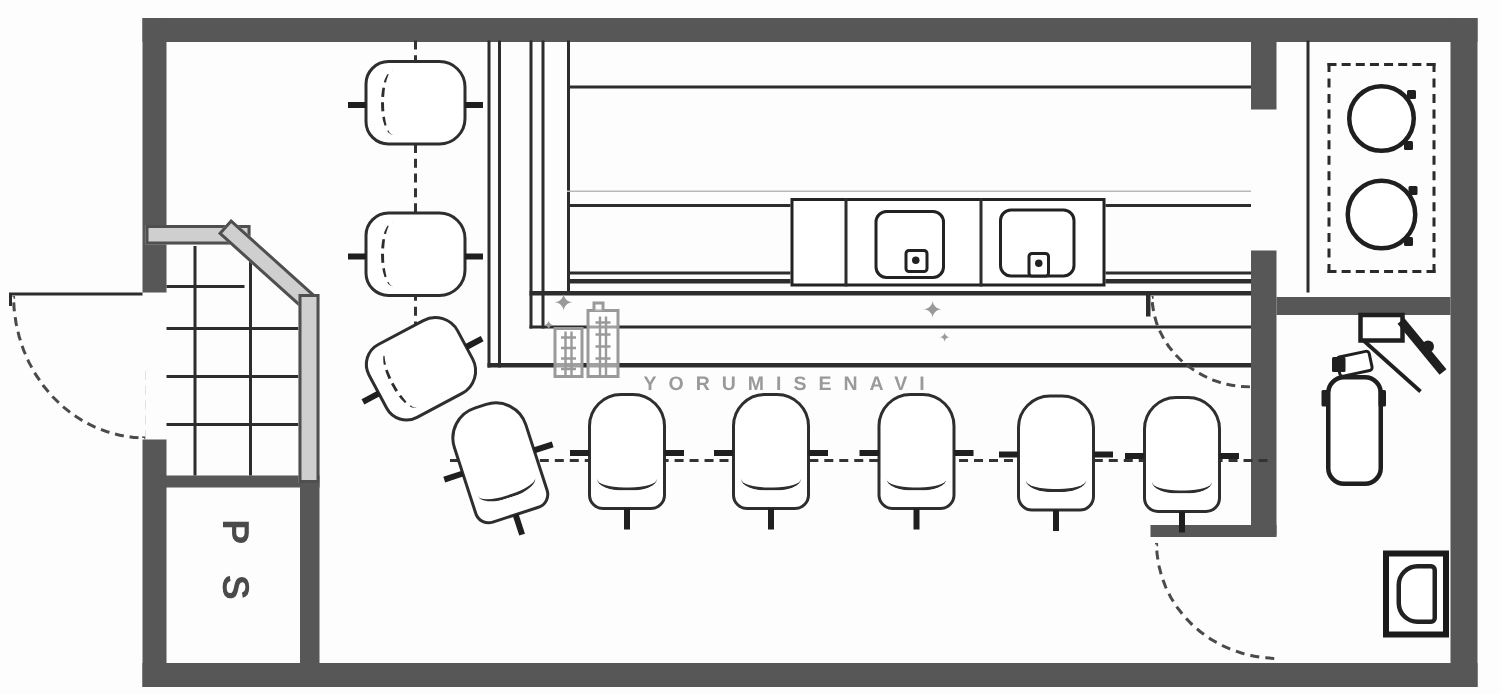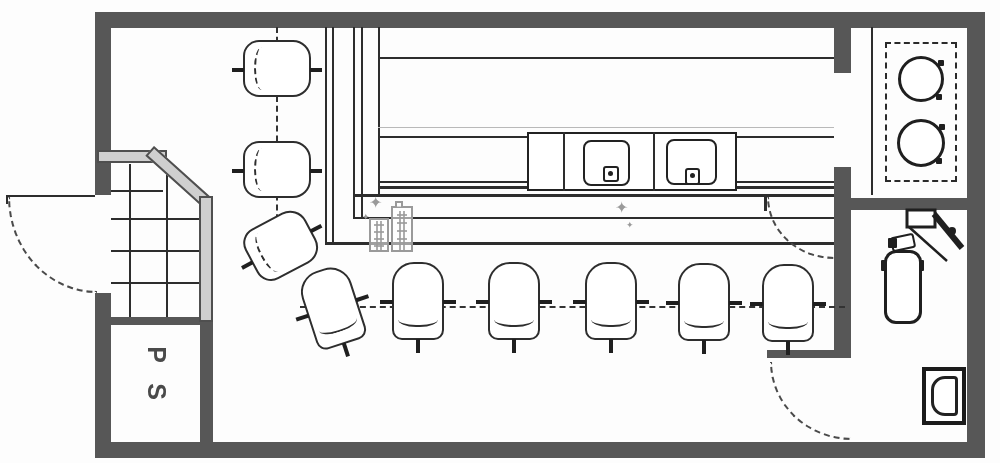--- a/index.html
+++ b/index.html
@@ -222,14 +222,15 @@
       <line x1="31" y1="32" x2="41" y2="32"></line>
         <line x1="31" y1="40" x2="41" y2="40"></line>
       <line x1="34" y1="12" x2="34" y2="52"></line>
         <line x1="38" y1="12" x2="38" y2="52"></line>
     </g>
   </svg>
   <span class="sparkle" style="left:369px;top:195px;font-size:16px;">✦</span>
   <span class="sparkle" style="left:362px;top:213px;font-size:9px;">✦</span>
   <span class="sparkle" style="left:615px;top:200px;font-size:16px;">✦</span>
   <span class="sparkle" style="left:626px;top:221px;font-size:9px;">✦</span>
+  <div class="wm-en">YORUMISENAVI</div>
 
 </div>
 
 </body></html>

